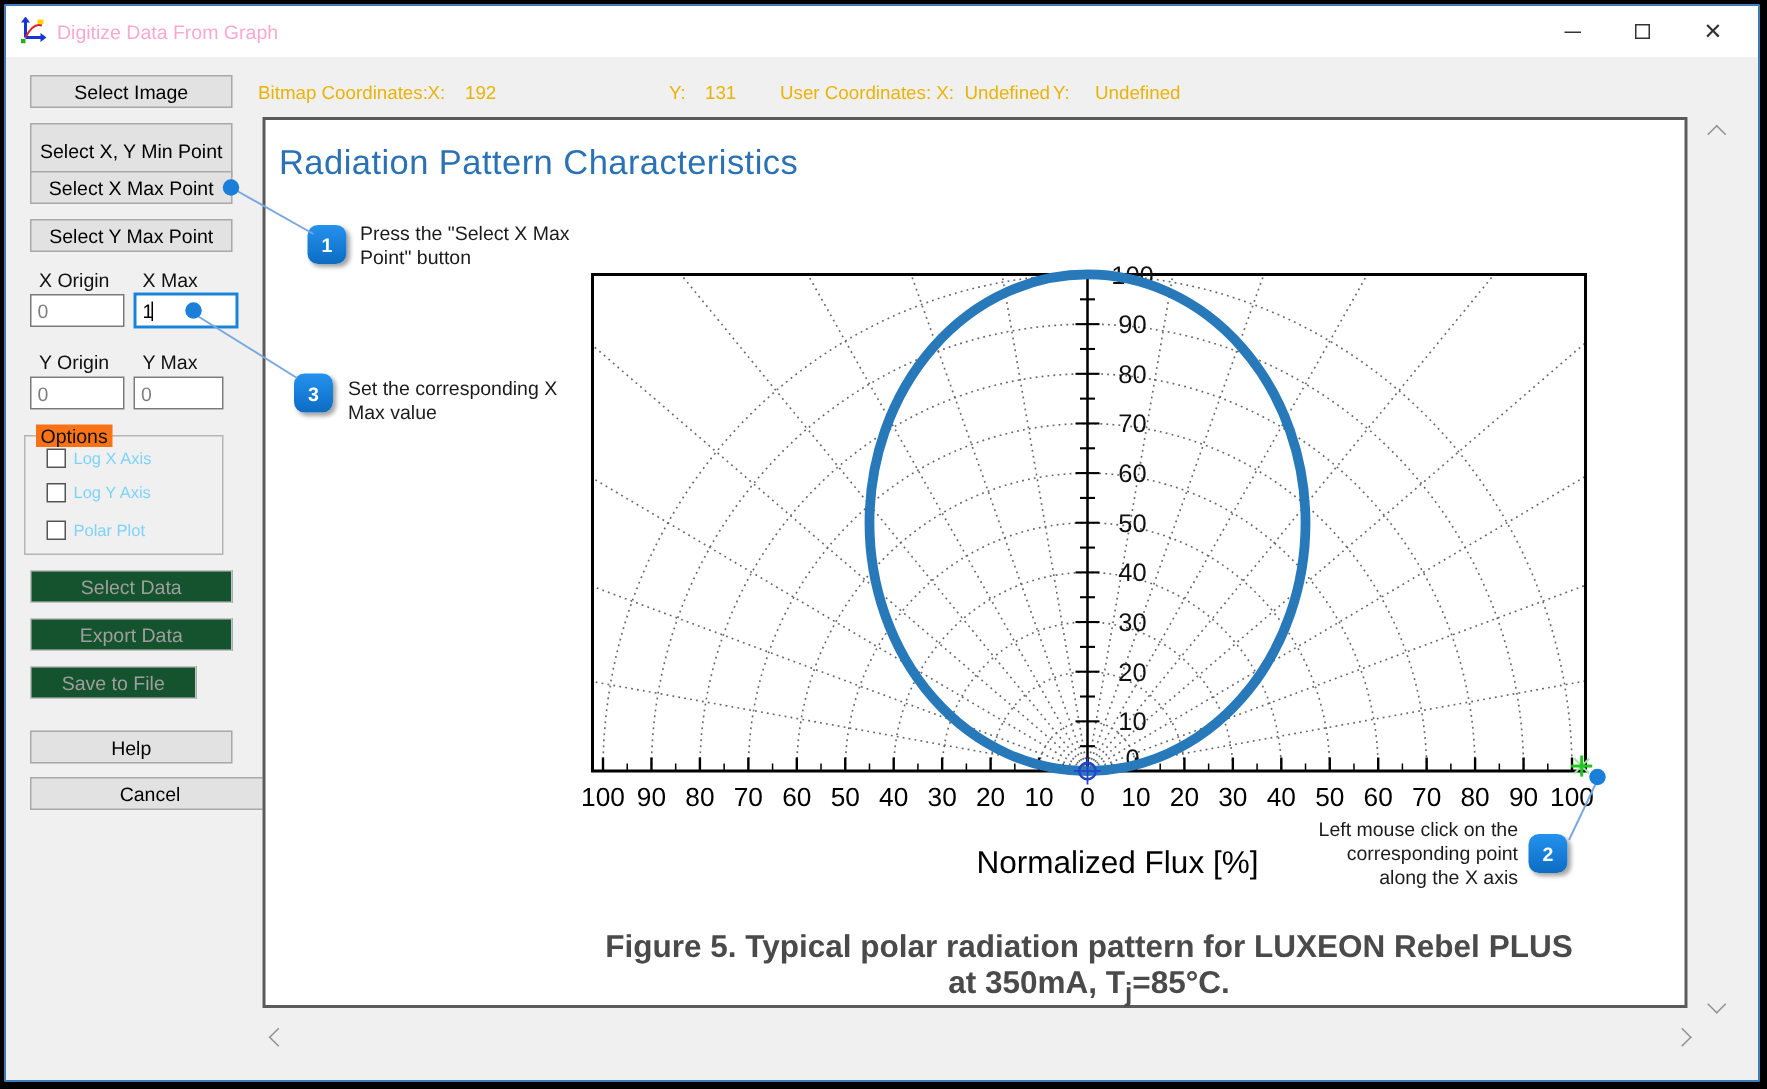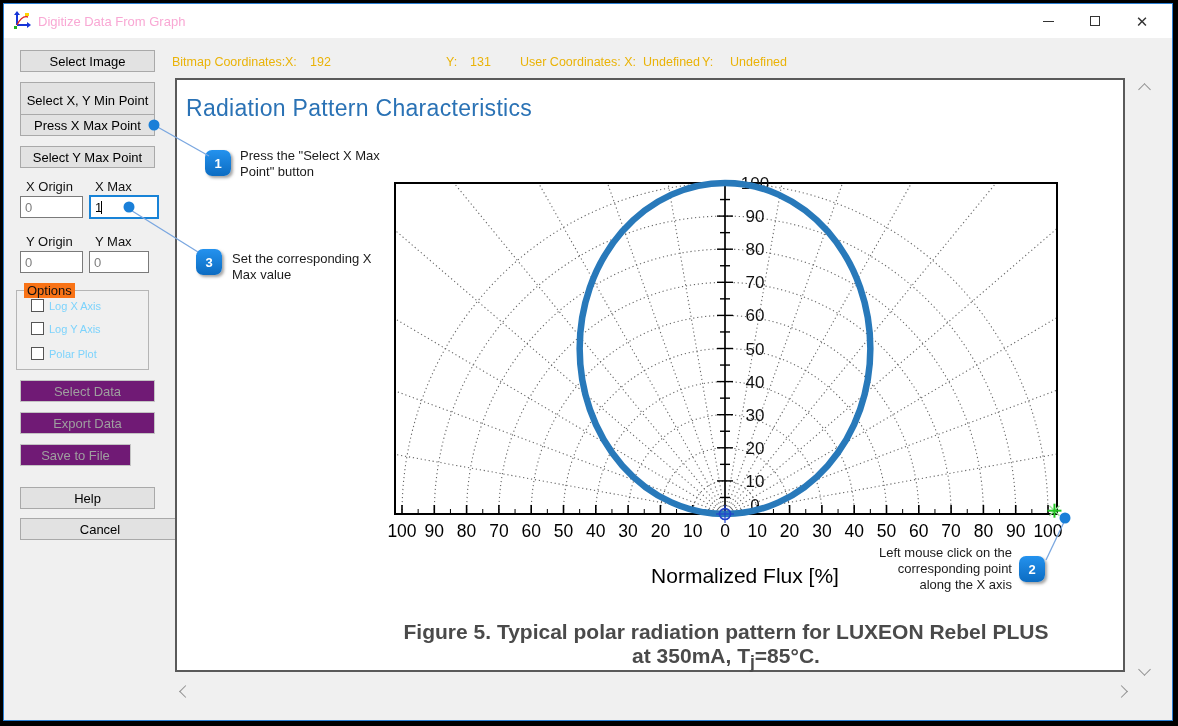--- a/index.html
+++ b/index.html
@@ -11,21 +11,21 @@
   .titlebar{left:4px;top:4px;width:1168px;height:34px;background:#ffffff;}
   .title-text{left:38px;top:14px;font-size:13px;color:#f9a8d4;}
   .win-btn{top:4px;width:46px;height:34px;display:flex;align-items:center;justify-content:center;}
   .glyph-min{width:11px;height:1px;background:#333;}
   .glyph-max{width:10px;height:10px;border:1px solid #333;box-sizing:border-box;}
   .glyph-close{font-size:15px;color:#333;line-height:1;}
   .statusbar-text{top:55px;font-size:12.5px;color:#eab308;white-space:nowrap;}
   .btn{background:#e2e2e2;border:1px solid #a9a9a9;font-size:13px;color:#000;
        display:flex;align-items:center;justify-content:center;box-sizing:border-box;
        font-family:"Liberation Sans",sans-serif;}
-  .btn.disabled{color:#9f9f9f;border-color:#c3c3c3;background:#701a75;}
+  .btn.disabled{color:#9f9f9f;border-color:#c3c3c3;background:#14532d;}
   .fld-label{font-size:13px;color:#111;}
   .textbox{box-sizing:border-box;border:1px solid #7a7a7a;background:#fff;font-size:13px;
            padding:2px 4px;font-family:"Liberation Sans",sans-serif;}
   .textbox.gray{color:#7e7e7e;}
   .textbox.focused{border:2px solid #1883d7;color:#000;}
   .groupbox{border:1px solid #b5b5b5;box-sizing:border-box;}
   .groupbox-label{font-size:13px;color:#111;background:#f97316;padding:0 3px;}
   .chk-row{display:flex;align-items:center;gap:5px;}
   .chk-box{width:13px;height:13px;border:1px solid #555;background:#fff;box-sizing:border-box;}
   .chk-label{font-size:11px;color:#7dd3fc;}
@@ -82,21 +82,21 @@
 <span class="abs statusbar-text" style="left:310px">192</span>
 <span class="abs statusbar-text" style="left:446px">Y:</span>
 <span class="abs statusbar-text" style="left:470px">131</span>
 <span class="abs statusbar-text" style="left:520px">User Coordinates: X:</span>
 <span class="abs statusbar-text" style="left:643px">Undefined</span>
 <span class="abs statusbar-text" style="left:702px">Y:</span>
 <span class="abs statusbar-text" style="left:730px">Undefined</span>
 
 <div class="abs btn" style="left:20px;top:50px;width:135px;height:22px">Select Image</div>
 <div class="abs btn" style="left:20px;top:82px;width:135px;height:36px">Select X, Y Min Point</div>
-<div class="abs btn" style="left:20px;top:114px;width:135px;height:22px">Press X Max Point</div>
+<div class="abs btn" style="left:20px;top:114px;width:135px;height:22px">Select X Max Point</div>
 <div class="abs btn" style="left:20px;top:146px;width:135px;height:22px">Select Y Max Point</div>
 
 <span class="abs fld-label" style="left:26px;top:179px">X Origin</span>
 <span class="abs fld-label" style="left:95px;top:179px">X Max</span>
 <input class="abs textbox gray" style="left: 20px; top: 196px; width: 63px; height: 22px;" value="0">
 <input class="abs textbox focused" style="left: 89px; top: 195px; width: 70px; height: 24px;" value="1">
 <div class="abs caret"></div>
 <span class="abs fld-label" style="left:26px;top:234px">Y Origin</span>
 <span class="abs fld-label" style="left:95px;top:234px">Y Max</span>
 <input class="abs textbox gray" style="left: 20px; top: 251px; width: 63px; height: 22px;" value="0">

